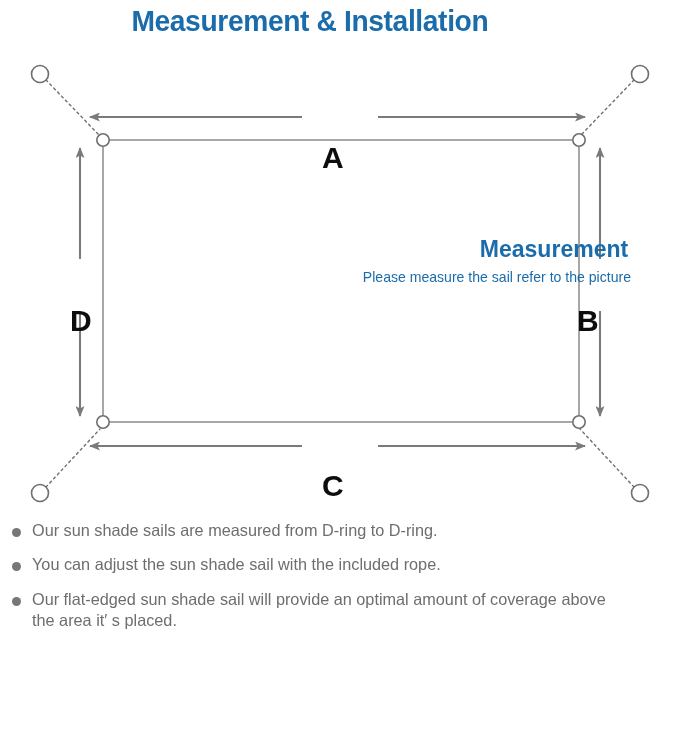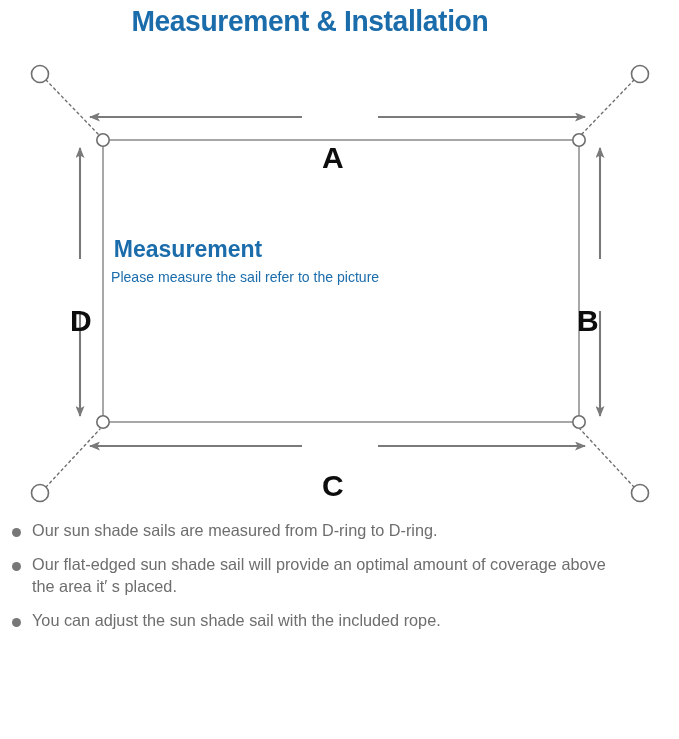--- a/index.html
+++ b/index.html
@@ -47,21 +47,21 @@
   #diagram svg {
     display: block;
   }
 
   
   #center-caption {
     position: absolute;
     left: 103px;
     top: 190px;
     width: 536px;
-    text-align: left;
+    text-align: right;
     pointer-events: none;
   }
   #center-title {
     font-size: 24px;
     font-weight: bold;
     color: #1b6cab;
     line-height: 1.1;
     transform: scaleX(0.96);
   }
   #center-sub {
@@ -187,21 +187,21 @@
 
   <div class="note-row">
     <span class="note-bullet"></span>
     <span class="note-text">Our sun shade sails are measured from D-ring to D-ring.</span>
   </div>
 
 
 
   <div class="note-row">
     <span class="note-bullet"></span>
-    <span class="note-text">Our flat-edged sun shade sail will provide an optimal amount of coverage above the area it′ s placed.</span>
+    <span class="note-text">You can adjust the sun shade sail with the included rope.</span>
   </div>
 
   <div class="note-row">
     <span class="note-bullet"></span>
-    <span class="note-text">You can adjust the sun shade sail with the included rope.</span>
+    <span class="note-text">Our flat-edged sun shade sail will provide an optimal amount of coverage above the area it′ s placed.</span>
   </div>
 
 </div>
 
 </body></html>

